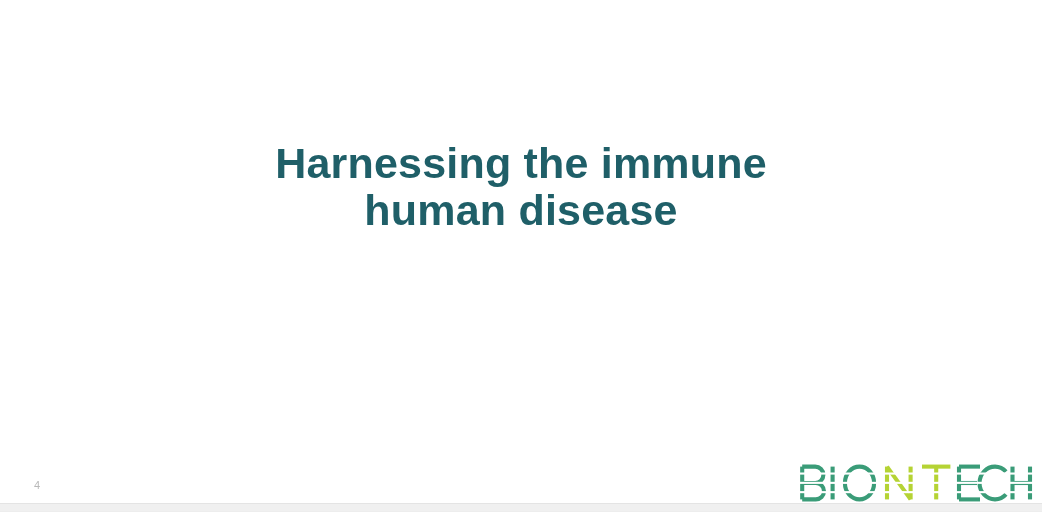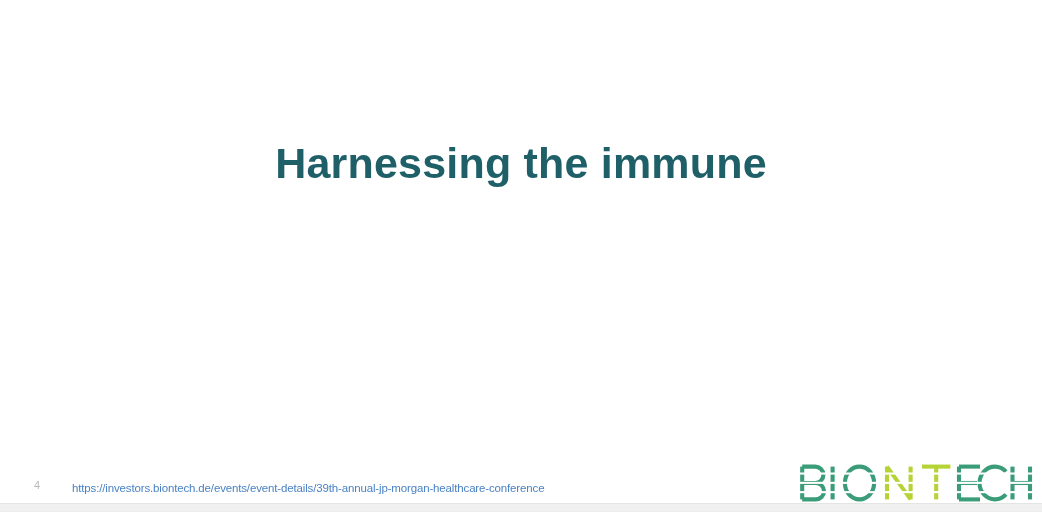--- a/index.html
+++ b/index.html
@@ -114,25 +114,25 @@
 </style>
 </head>
 <body>
 
 <div id="screen">
 
   <div id="slide">
 
     <div id="headline">
       <span class="hl-line">Harnessing the immune</span>
+      <span class="hl-line">human disease</span>
     </div>
 
     <div id="footer">
       <div id="page-number">4</div>
-      <a id="source-url" href="#">https://investors.biontech.de/events/event-details/39th-annual-jp-morgan-healthcare-conference</a>
     </div>
 
     <div id="logo">
       <svg width="234" height="38" viewBox="0 0 234 38" xmlns="http://www.w3.org/2000/svg">
         <defs>
 
           <mask id="slitMask" maskUnits="userSpaceOnUse" x="0" y="0" width="234" height="38">
             <rect x="0" y="0" width="234" height="38" fill="#ffffff"></rect>
             <rect x="0" y="8.5" width="234" height="2.1" fill="#000000"></rect>
             <rect x="0" y="17.8" width="234" height="2.1" fill="#000000"></rect>

